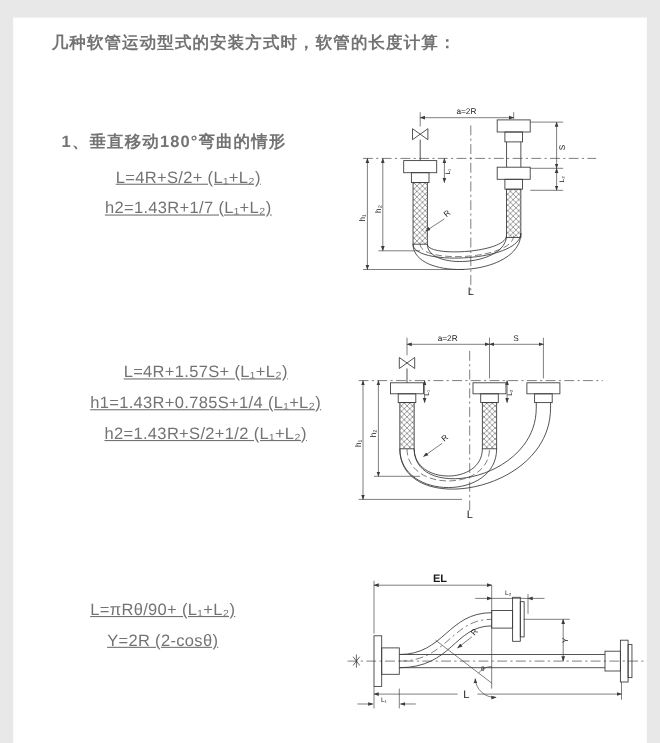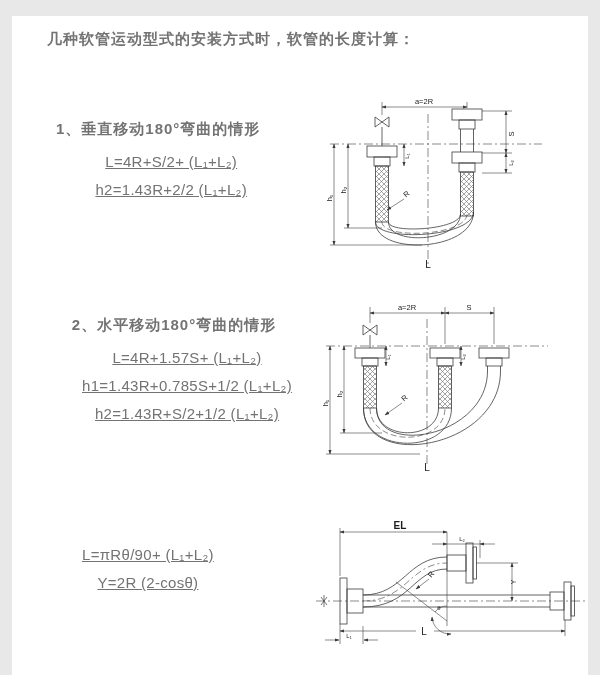--- a/index.html
+++ b/index.html
@@ -23,29 +23,28 @@
 <body>
 
 <div class="page">
 
   <div class="title">几种软管运动型式的安装方式时，软管的长度计算：</div>
 
   <div class="section" style="top:104px">
     <div class="sec-heading">1、垂直移动180°弯曲的情形</div>
     <div class="formulas">
       <div class="formula">L=4R+S/2+ (L₁+L₂)</div>
-      <div class="formula">h2=1.43R+2/2 (L₁+L₂)</div>
+      <div class="formula">h2=1.43R+1/7 (L₁+L₂)</div>
     </div>
   </div>
 
   <div class="section" style="top:300px">
-    <div class="sec-heading">2、水平移动180°弯曲的情形</div>
     <div class="formulas">
       <div class="formula">L=4R+1.57S+ (L₁+L₂)</div>
-      <div class="formula">h1=1.43R+0.785S+1/2 (L₁+L₂)</div>
+      <div class="formula">h1=1.43R+0.785S+1/4 (L₁+L₂)</div>
       <div class="formula">h2=1.43R+S/2+1/2 (L₁+L₂)</div>
     </div>
   </div>
 
   <div class="section" style="top:516px">
     <div class="formulas">
       <div class="formula">L=πRθ/90+ (L₁+L₂)</div>
       <div class="formula">Y=2R (2-cosθ)</div>
     </div>
   </div>

